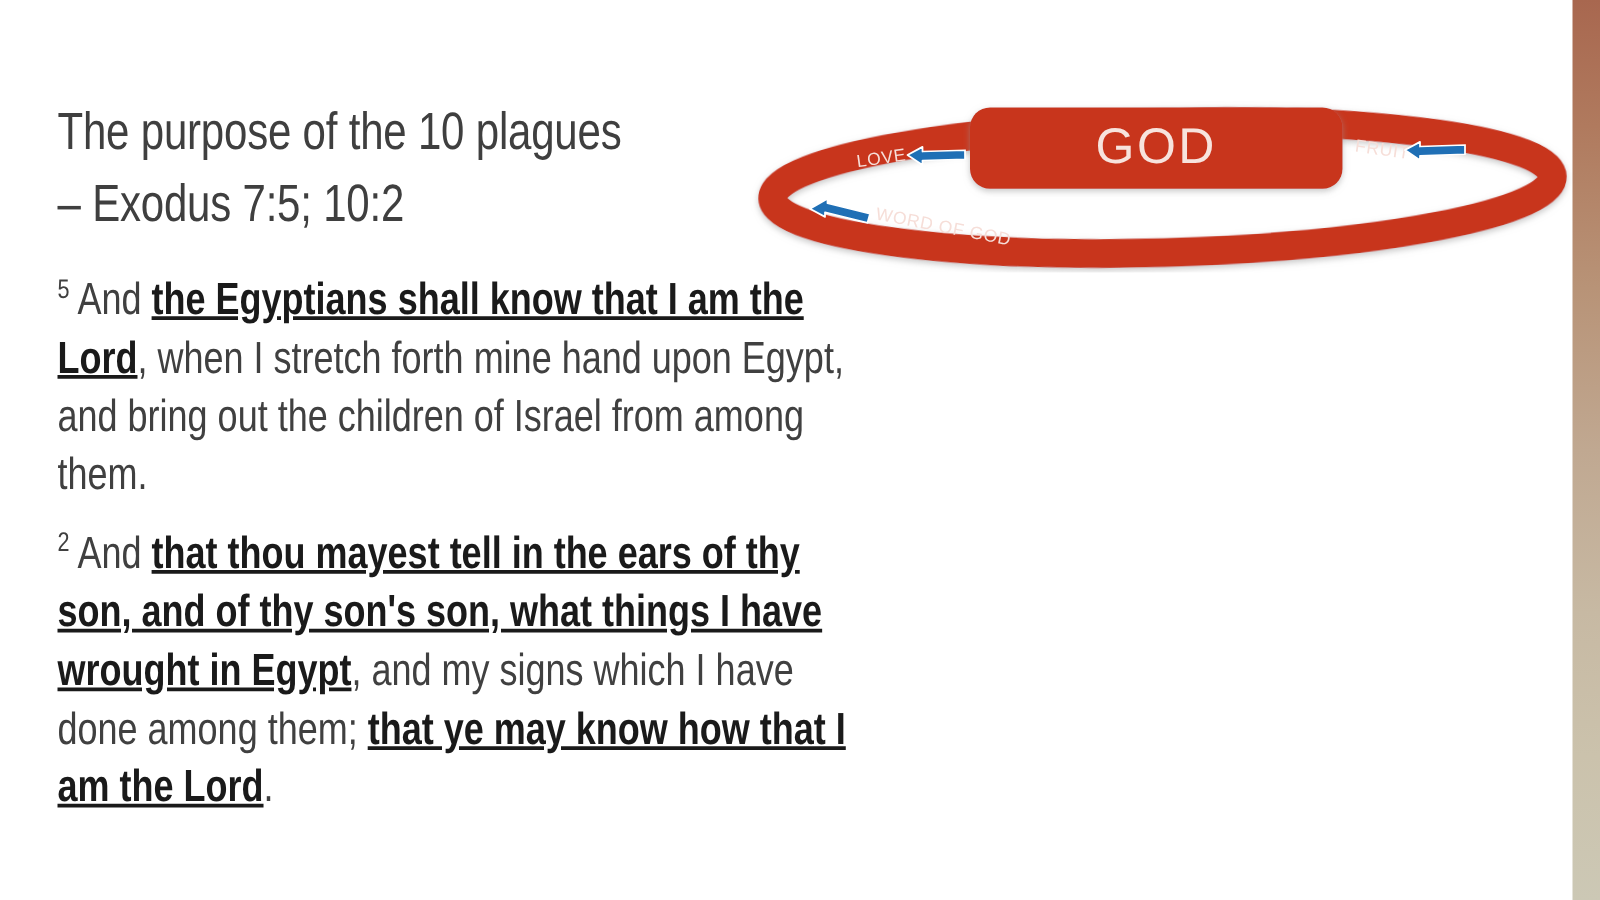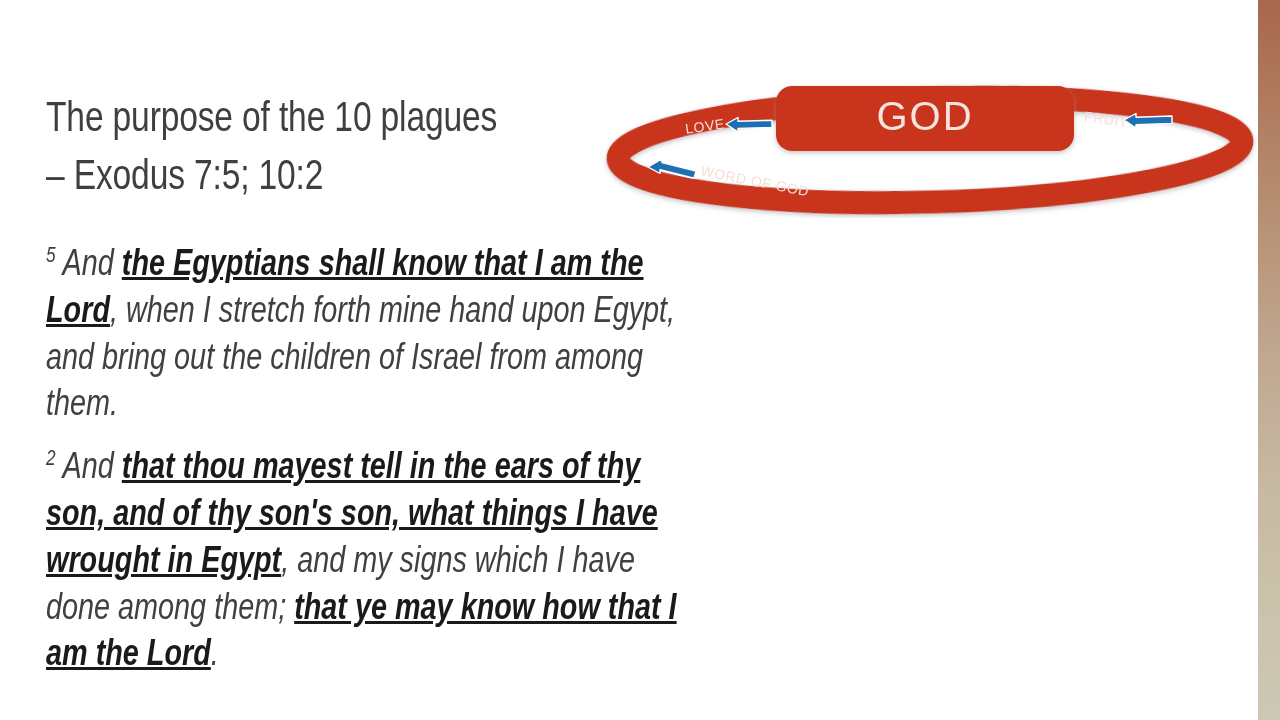--- a/index.html
+++ b/index.html
@@ -31,42 +31,41 @@
     right: 22px;
     width: 8px;
     height: 720px;
     background: #ffffff;
   }
 
   
   #title-block {
     position: absolute;
     left: 46px;
-    top: 88px;
+    top: 76px;
     width: 600px;
   }
   .slide-title {
     font-family: "Liberation Sans Narrow", "Liberation Sans", sans-serif;
     font-size: 42px;
     font-weight: 400;
     line-height: 1.38;
     color: #3f3f3f;
     letter-spacing: -0.2px;
     transform: scaleX(0.80);
     transform-origin: left top;
     white-space: nowrap;
   }
 
   
   #body-block {
     position: absolute;
     left: 46px;
-    top: 240px;
+    top: 216px;
     width: 660px;
-    font-style: italic;
   }
   .verse {
     font-family: "Liberation Sans Narrow", "Liberation Sans", sans-serif;
     font-size: 36px;
     line-height: 1.30;
     color: #404040;
     margin: 0 0 16px 0;
     transform: scaleX(0.80);
     transform-origin: left top;
     width: 125%;

